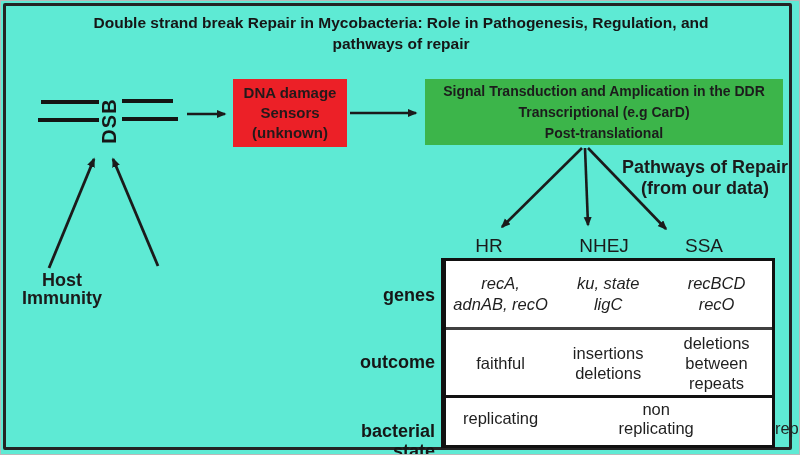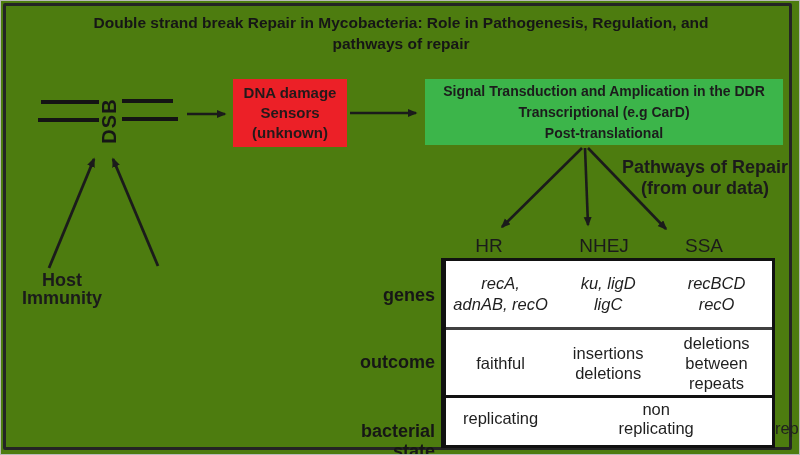--- a/index.html
+++ b/index.html
@@ -1,19 +1,19 @@
 <!DOCTYPE html>
 <html><head>
 <meta charset="utf-8">
 <style>
   * { margin: 0; padding: 0; box-sizing: border-box; }
   body { background: #e8e8e8; font-family: "Liberation Sans", sans-serif; }
   .canvas {
     position: relative; width: 800px; height: 455px;
-    background: #4d7c0f; color: #1f1c1d; overflow: hidden;
+    background: #5eead4; color: #1f1c1d; overflow: hidden;
     border: 1px solid #b9b9b9;
   }
   .frame {
     position: absolute; left: 2px; top: 2px; width: 789px; height: 447px;
     border: 3px solid #242424; border-radius: 2px; pointer-events: none;
   }
   .overlay { position: absolute; left: 0; top: 0; width: 800px; height: 455px; }
   .ml { white-space: pre-line; }
   .abs { position: absolute; }
 
@@ -130,21 +130,21 @@
 
   <div class="abs rowlabel rl-genes ml">genes</div>
   <div class="abs rowlabel rl-outcome ml">outcome</div>
   <div class="abs rowlabel rl-state ml">bacterial
 state</div>
 
   <div class="abs rtable">
     <div class="trow trow-genes">
       <div class="cell ml">recA,
 adnAB, recO</div>
-      <div class="cell ml">ku, ligD
+      <div class="cell ml">ku, state
 ligC</div>
       <div class="cell ml">recBCD
 recO</div>
     </div>
     <div class="trow trow-outcome">
       <div class="cell ml">faithful</div>
       <div class="cell ml">insertions
 deletions</div>
       <div class="cell ml">deletions
 between

